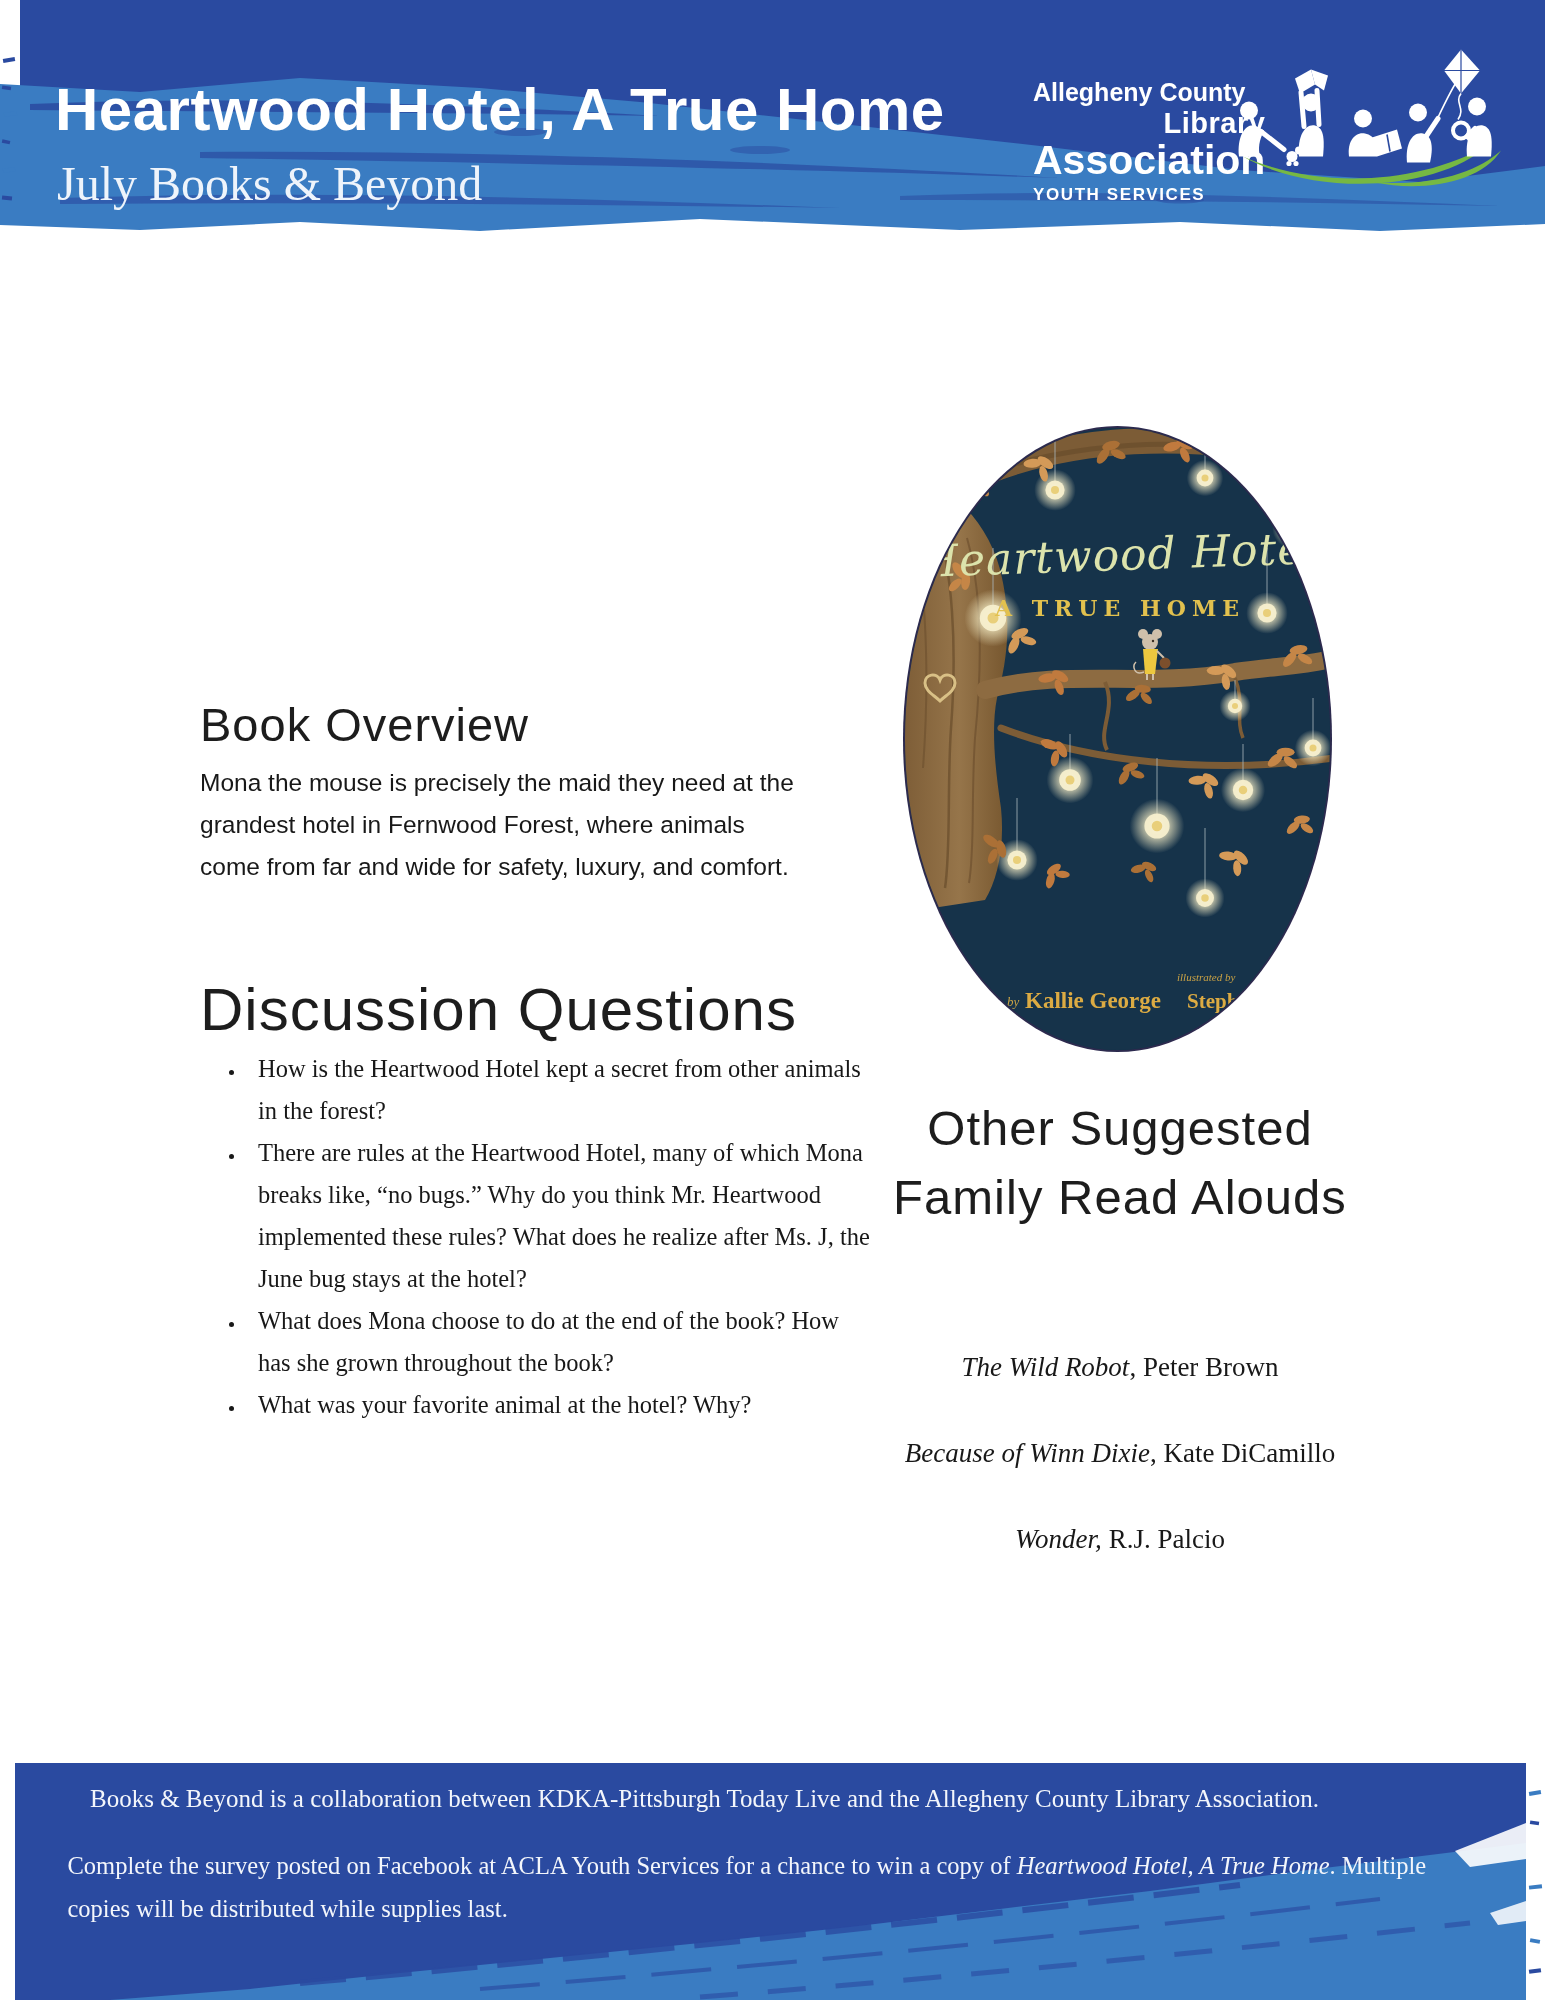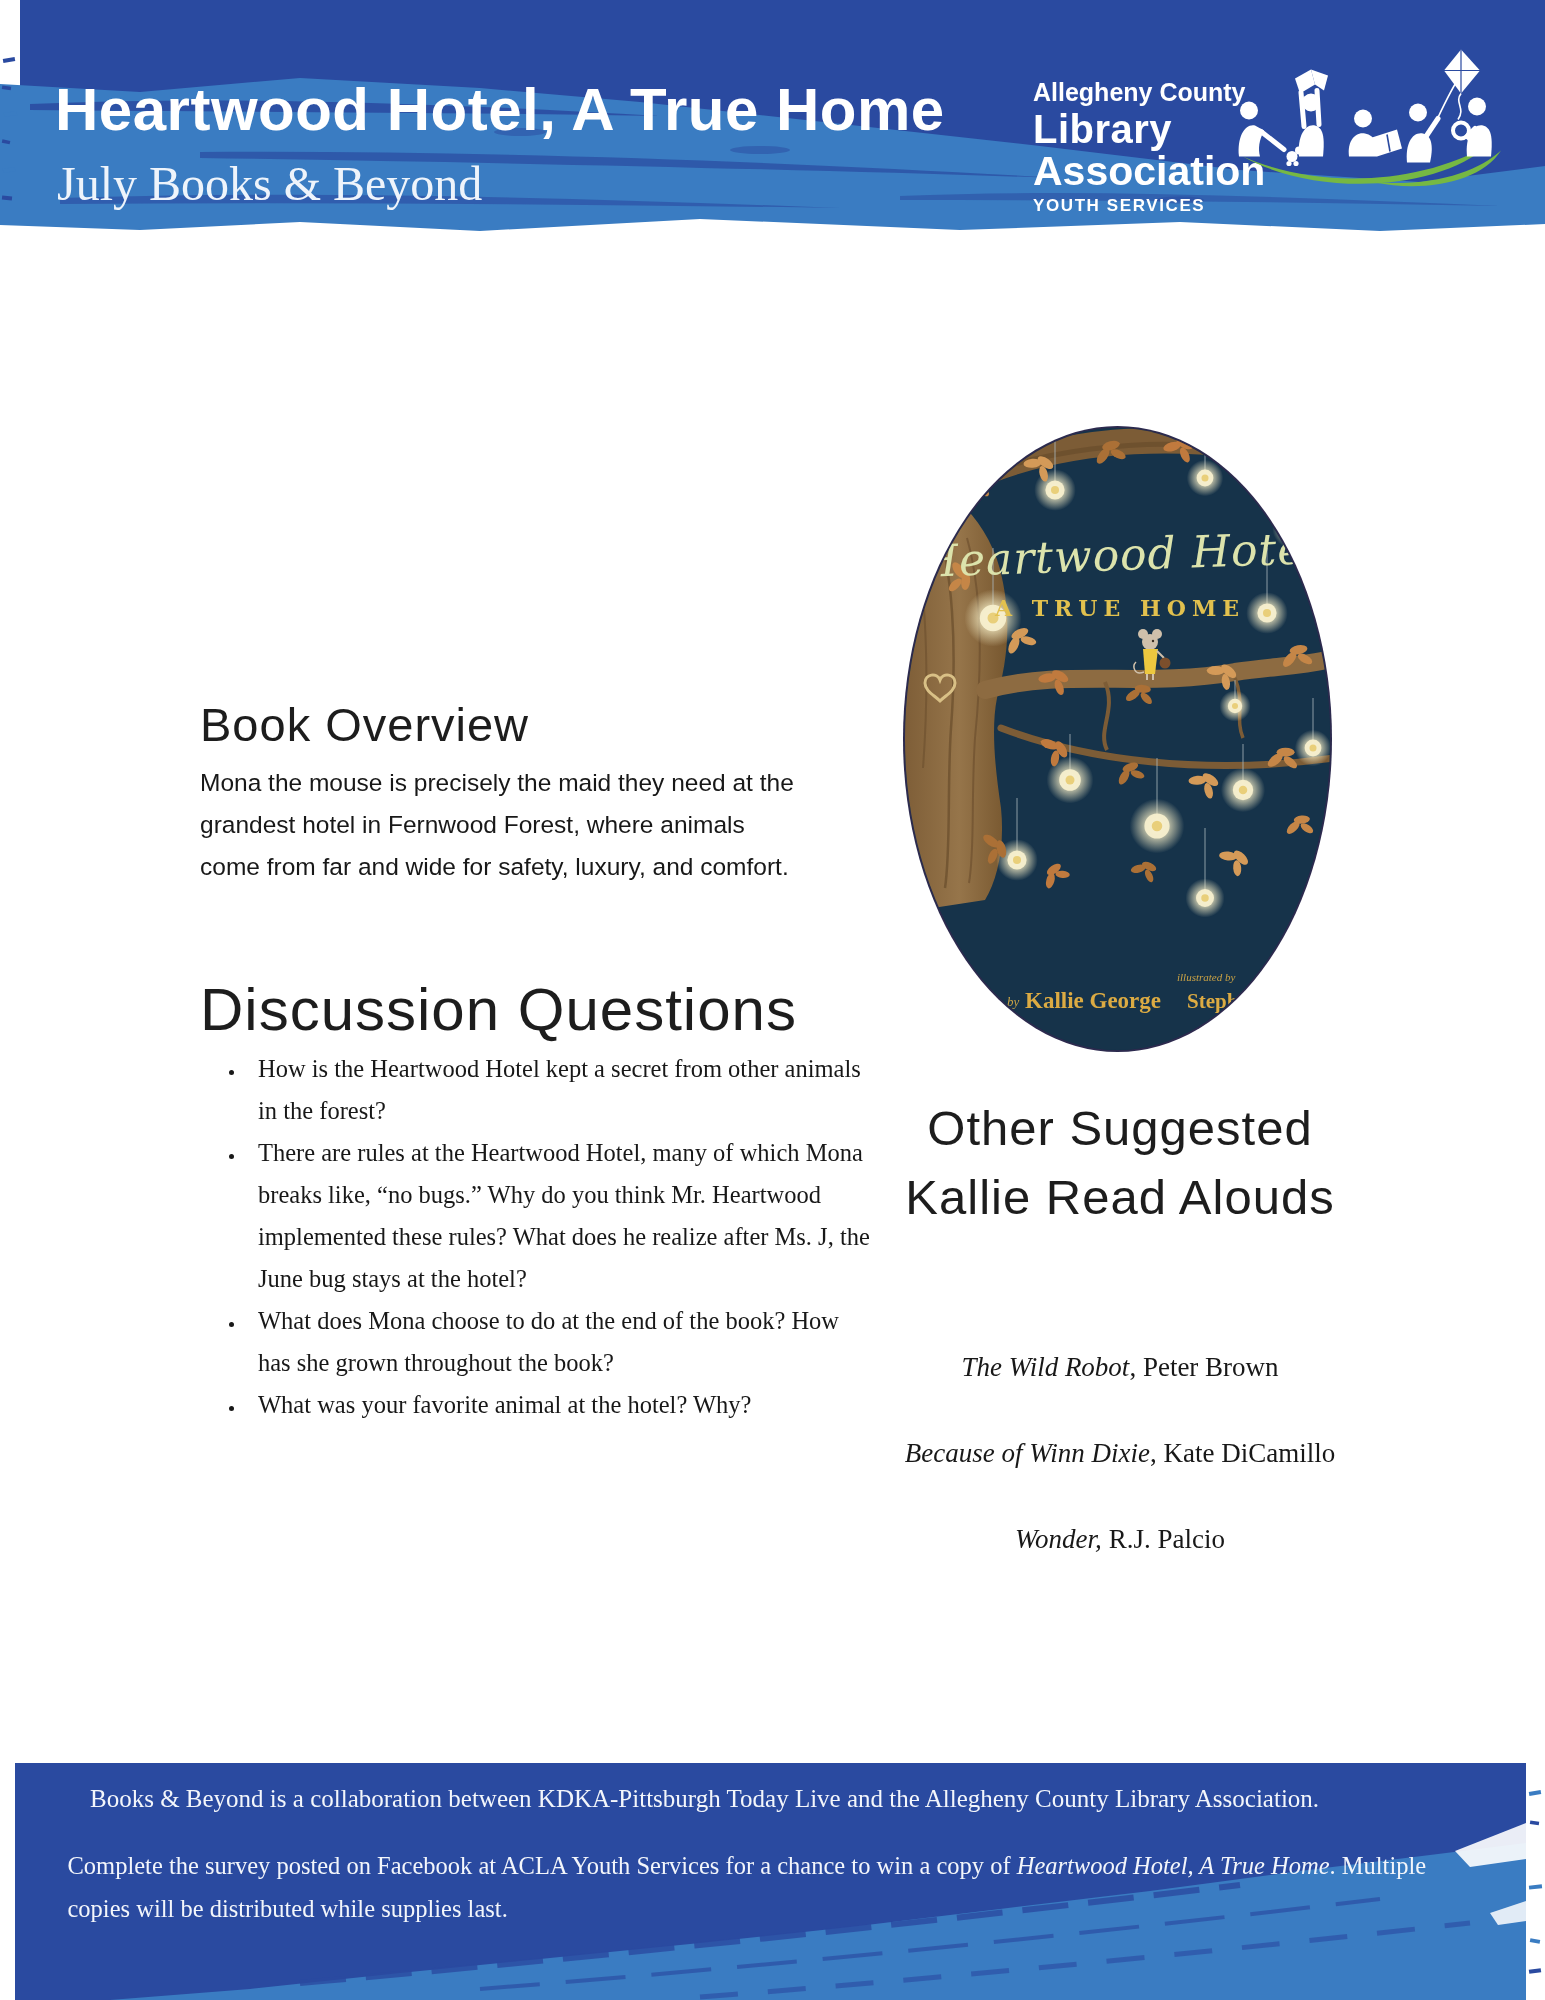--- a/index.html
+++ b/index.html
@@ -8,21 +8,21 @@
 
   
   .banner{position:absolute;left:0;top:0;width:1545px;height:240px;}
   .banner-bg{position:absolute;left:0;top:0;width:1545px;height:240px;}
   .banner-title{position:absolute;left:55px;top:80px;margin:0;font-size:60px;font-weight:bold;
         color:#ffffff;letter-spacing:0.5px;line-height:1;white-space:nowrap;}
   .banner-subtitle{position:absolute;left:57px;top:160px;font-family:"Liberation Serif",serif;
         font-size:48px;color:#eef4fb;line-height:1;white-space:nowrap;}
   .logo-text{position:absolute;left:1033px;top:80px;color:#ffffff;font-weight:bold;line-height:1;}
   .logo-l1{font-size:25px;margin-bottom:4px;}
-  .logo-l2{font-size:40px;letter-spacing:0.5px;}
+  .logo-l2{font-size:29px;letter-spacing:0.5px;text-align:right;}
   .logo-l3{font-size:41px;margin-top:2px;}
   .logo-l4{font-size:17px;letter-spacing:1.6px;margin-top:5px;}
   .logo-people{position:absolute;left:1225px;top:42px;width:285px;height:155px;}
 
   
   .sec-heading{position:absolute;margin:0;font-weight:400;color:#1d1d1d;letter-spacing:1px;
         font-family:"Liberation Sans",sans-serif;line-height:1.05;}
   .overview-heading{left:200px;top:700px;font-size:47px;}
   .overview-body{position:absolute;left:200px;top:762px;width:605px;margin:0;
         font-family:Liberation Sans, sans-serif;font-size:24.5px;line-height:42px;color:#181818;}
@@ -252,21 +252,21 @@
   <section>
     <h2 class="sec-heading discussion-heading">Discussion Questions</h2>
     <ul class="question-list">
       <li>How is the Heartwood Hotel kept a secret from other animals in the forest?</li>
       <li>There are rules at the Heartwood Hotel, many of which Mona breaks like, “no bugs.” Why do you think Mr. Heartwood implemented these rules? What does he realize after Ms. J, the June bug stays at the hotel?</li>
       <li>What does Mona choose to do at the end of the book? How has she grown throughout the book?</li>
       <li>What was your favorite animal at the hotel? Why?</li>
     </ul>
   </section>
 
-  <h2 class="suggested-heading">Other Suggested Kallie Read Alouds</h2>
+  <h2 class="suggested-heading">Other Suggested Family Read Alouds</h2>
   <div class="book-list">
     <div class="book-entry">
       <span class="book-title">The Wild Robot</span><span>, Peter Brown</span>
     </div>
     <div class="book-entry">
       <span class="book-title">Because of Winn Dixie</span><span>, Kate DiCamillo</span>
     </div>
     <div class="book-entry">
       <span class="book-title">Wonder,</span><span> R.J. Palcio</span>
     </div>

